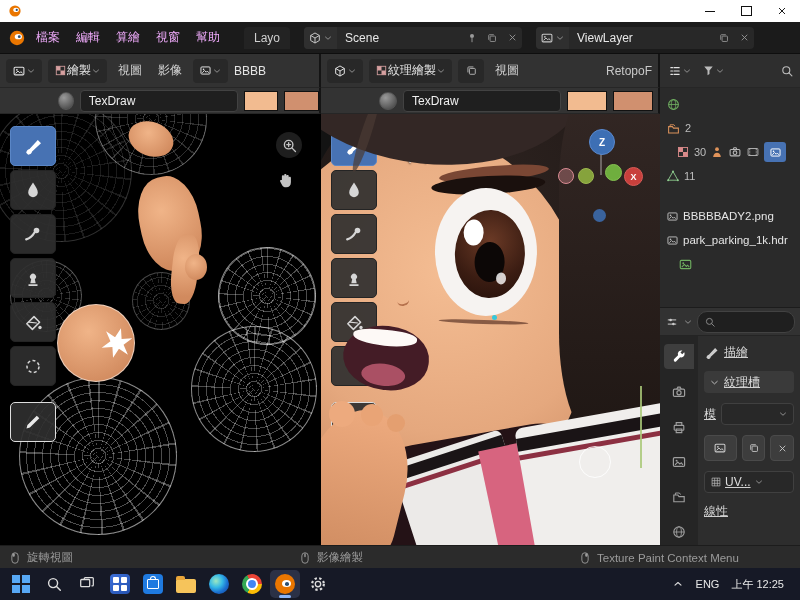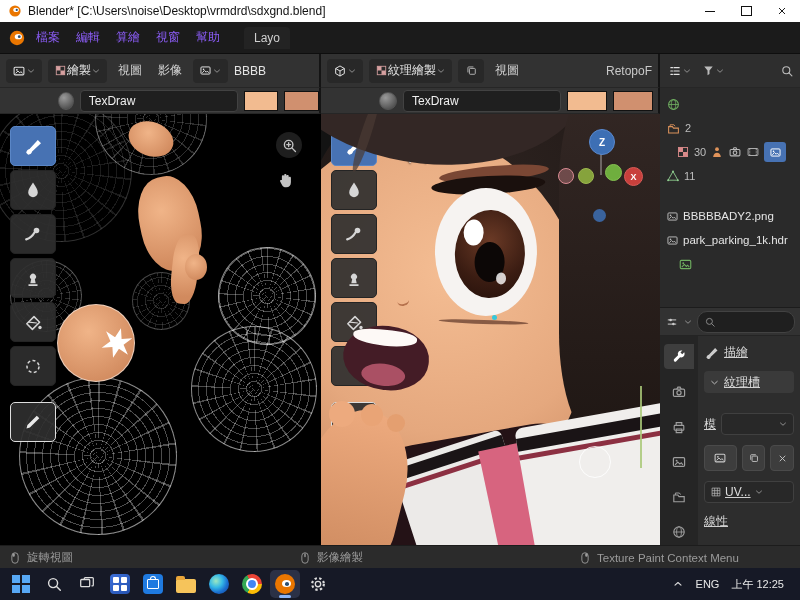--- a/index.html
+++ b/index.html
@@ -14,21 +14,21 @@
             display:flex;align-items:center;gap:6px;padding:0 0 0 8px;box-sizing:border-box;}
   .titlebar .ttl{font-size:12px;}
   .win-controls{margin-left:auto;display:flex;height:22px;}
   .wc{width:36px;height:22px;display:flex;align-items:center;justify-content:center;}
   .g-min{width:10px;height:1px;background:#111;}
   .g-max{width:9px;height:8px;border:1px solid #111;}
 
   
   .menubar{position:absolute;left:0;top:22px;width:800px;height:32px;background:#1b1b1b;
            display:flex;align-items:center;padding:0 6px;box-sizing:border-box;border-bottom:1px solid #0e0e0e;}
-  .menu-item{padding:3px 8px;border-radius:3px;color:#8b5cf6;}
+  .menu-item{padding:3px 8px;border-radius:3px;color:#f0abfc;}
   .ws-tab{margin-left:16px;padding:4px 10px;color:#cfcfcf;background:#232323;border-radius:4px 4px 0 0;}
   .idwidget{display:flex;align-items:center;height:22px;background:#282828;border-radius:4px;margin-left:14px;overflow:hidden;}
   .idwidget .iconbox{display:flex;align-items:center;gap:1px;padding:0 4px;height:100%;background:#2f2f2f;}
   .idwidget .val{padding:0 8px;color:#e8e8e8;}
   .idwidget .mini{display:flex;align-items:center;justify-content:center;width:20px;height:100%;}
 
   
   .hdr{position:absolute;top:54px;height:34px;background:#323232;display:flex;align-items:center;
        gap:6px;padding:0 6px;box-sizing:border-box;border-bottom:1px solid #262626;}
   .hdr-left{left:0;width:321px;border-right:2px solid #141414;}
@@ -268,21 +268,20 @@
       <circle cx="12.5" cy="8.5" r="1.6" fill="#2b4f72"></circle>
     </symbol>
 </svg>
 
 <div class="app">
 
   <div class="titlebar">
     <svg class="ic" width="14" height="14">
         <use href="#i-blogo"></use>
       </svg>
-    <span class="ttl">Blender* [C:\Users\noise\Desktop\vrmdrd\sdxgnd.blend]</span>
     <div class="win-controls">
       <div class="wc">
           <span class="g-min"></span>
         </div>
       <div class="wc">
           <span class="g-max"></span>
         </div>
       <div class="wc">
           <svg class="ic" width="12" height="12" style="color:#111">
             <use href="#i-x"></use>
@@ -295,21 +294,68 @@
     <svg class="ic" width="18" height="18" style="margin:0 2px">
         <use href="#i-blogo"></use>
       </svg>
     <span class="menu-item">檔案</span>
     <span class="menu-item">編輯</span>
     <span class="menu-item">算繪</span>
     <span class="menu-item">視窗</span>
     <span class="menu-item">幫助</span>
     <span class="ws-tab">Layo</span>
 
-
+    <div class="idwidget" style="width:218px">
+      <div class="iconbox">
+        <svg class="ic" width="14" height="14" style="color:#c9c9c9">
+            <use href="#i-cube"></use>
+          </svg>
+        <svg class="ic" width="10" height="10" style="color:#999">
+            <use href="#i-chev"></use>
+          </svg>
+      </div>
+      <span class="val" style="flex:1">Scene</span>
+      <div class="mini">
+          <svg class="ic" width="12" height="12" style="color:#9a9a9a">
+            <use href="#i-pin"></use>
+          </svg>
+        </div>
+      <div class="mini">
+          <svg class="ic" width="12" height="12" style="color:#9a9a9a">
+            <use href="#i-copy"></use>
+          </svg>
+        </div>
+      <div class="mini">
+          <svg class="ic" width="11" height="11" style="color:#9a9a9a">
+            <use href="#i-x"></use>
+          </svg>
+        </div>
+    </div>
+
+    <div class="idwidget" style="width:218px">
+      <div class="iconbox">
+        <svg class="ic" width="14" height="14" style="color:#c9c9c9">
+            <use href="#i-photo"></use>
+          </svg>
+        <svg class="ic" width="10" height="10" style="color:#999">
+            <use href="#i-chev"></use>
+          </svg>
+      </div>
+      <span class="val" style="flex:1">ViewLayer</span>
+      <div class="mini">
+          <svg class="ic" width="12" height="12" style="color:#9a9a9a">
+            <use href="#i-copy"></use>
+          </svg>
+        </div>
+      <div class="mini">
+          <svg class="ic" width="11" height="11" style="color:#9a9a9a">
+            <use href="#i-x"></use>
+          </svg>
+        </div>
+    </div>
   </div>
 
   <div class="hdr hdr-left">
     <div class="dd">
       <svg class="ic" width="14" height="14">
           <use href="#i-photo"></use>
         </svg>
       <svg class="ic" width="10" height="10" style="color:#999">
           <use href="#i-chev"></use>
         </svg>
@@ -701,21 +747,21 @@
       </div>
   </div>
 
   <div class="props-body">
     <div class="prow">
       <svg class="ic" width="15" height="15" style="color:#ccc">
           <use href="#i-brush"></use>
         </svg>
       <span>描繪</span>
     </div>
-    <div class="panel-head" style="margin-bottom:20px">
+    <div class="panel-head" style="margin-bottom:10px">
       <svg class="ic" width="11" height="11" style="color:#bbb">
           <use href="#i-chev"></use>
         </svg>
       <span>紋理槽</span>
     </div>
     <div class="prow">
       <span>模</span>
       <div class="mini-dd" style="flex:1;justify-content:flex-end">
         <svg class="ic" width="10" height="10" style="color:#999">
             <use href="#i-chev"></use>

